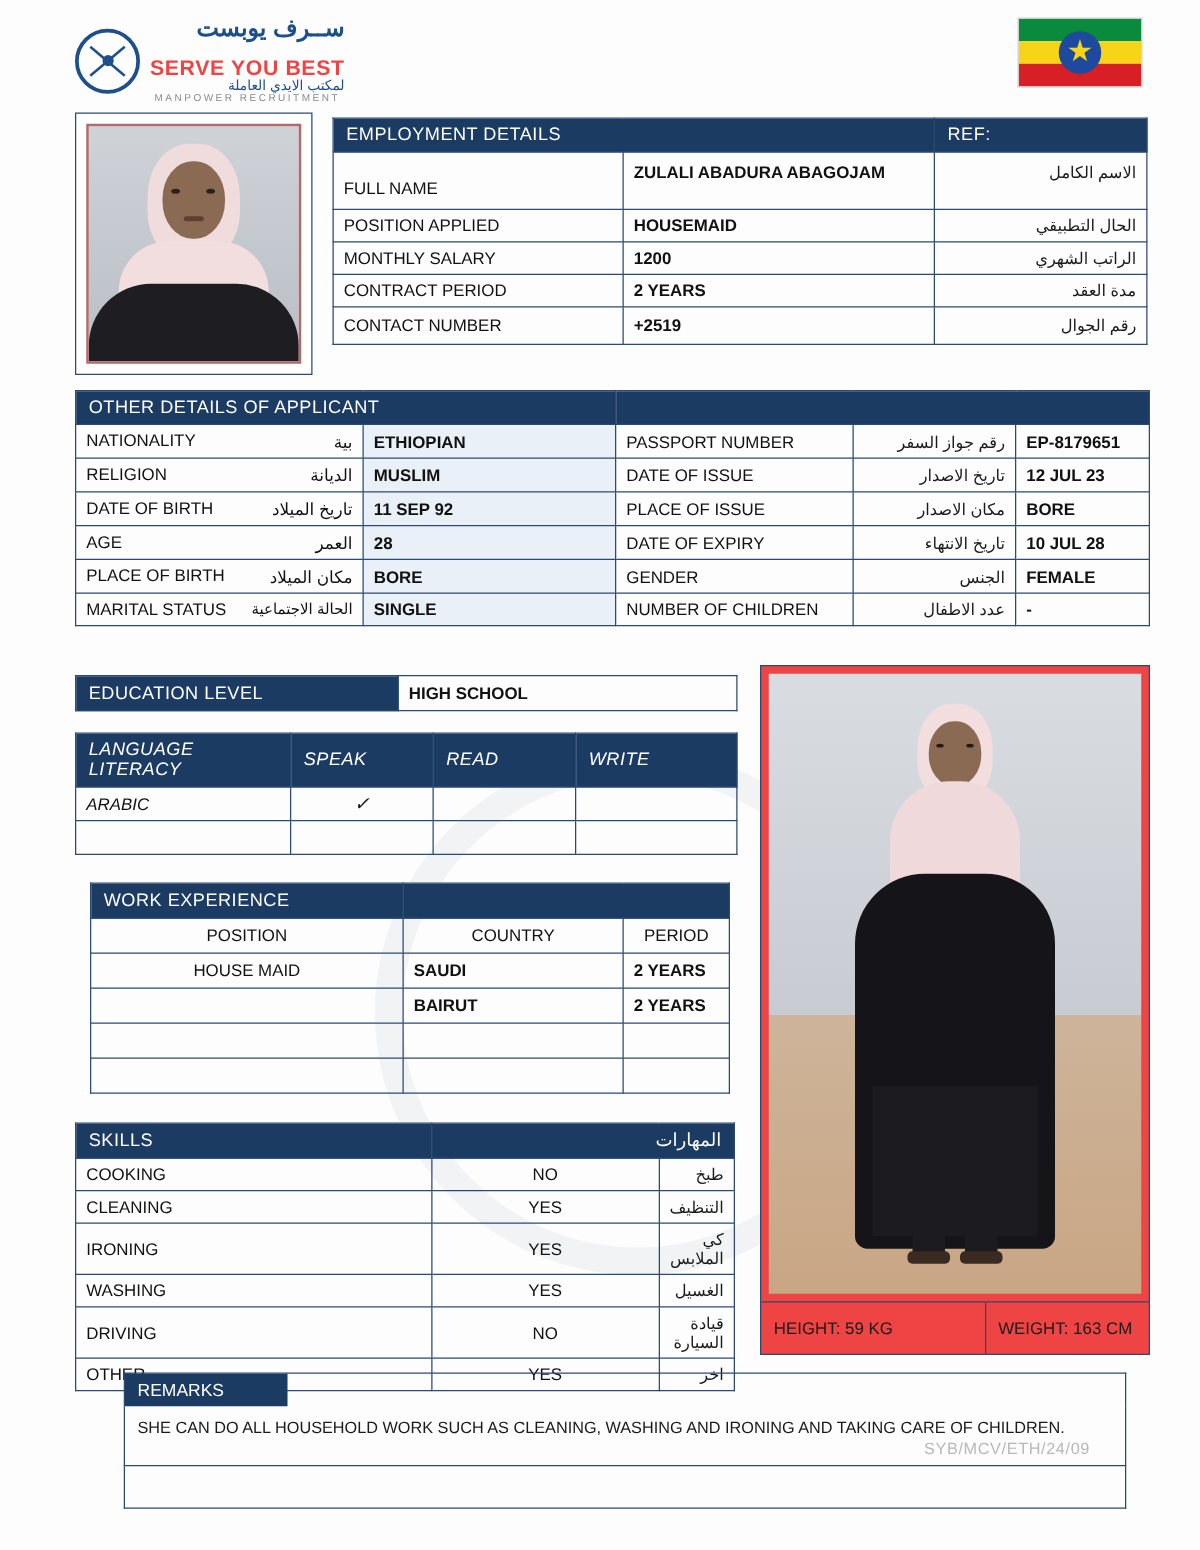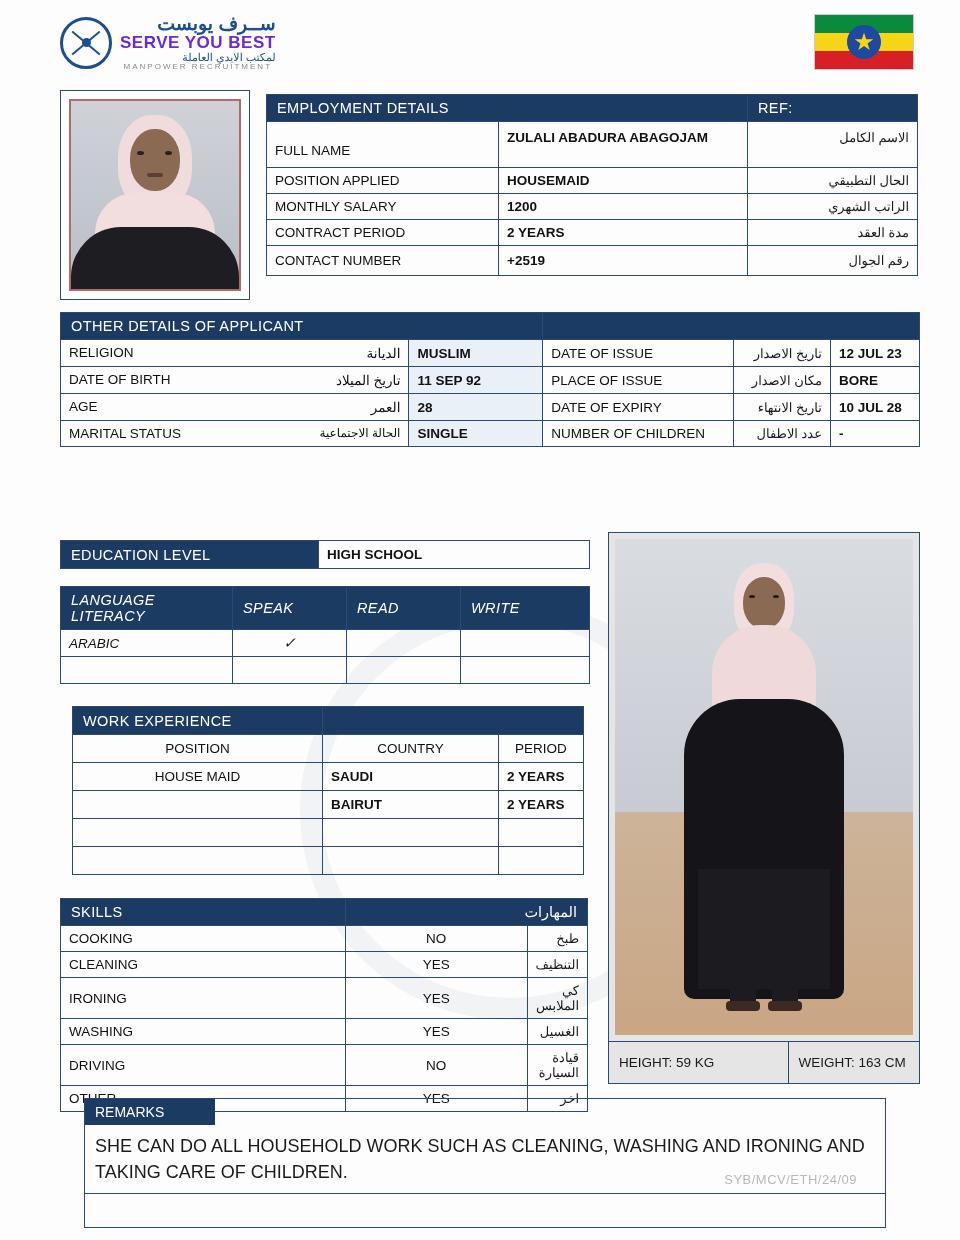--- a/index.html
+++ b/index.html
@@ -50,21 +50,21 @@
     position: absolute; left: 50%; top: 50%;
     width: 9px; height: 9px; margin: -4.5px 0 0 -4.5px;
     background: #1d4f8c; border-radius: 50%;
   }
   .logo-text { line-height: 1.05; }
   .logo-ar {
     font-size: 19px; color: #1d4f8c; font-weight: bold; text-align: right;
     letter-spacing: 1px;
   }
   .logo-en {
-    font-size: 17px; color: #6d28d9; font-weight: bold; letter-spacing: .5px;
+    font-size: 17px; color: #ef4444; font-weight: bold; letter-spacing: .5px; margin-top: 12px;
   }
   .logo-ar2 { font-size: 11px; color: #1d4f8c; text-align: right; }
   .logo-sub {
     font-size: 8px; color: #8a8a8a; letter-spacing: 2px; text-align: center;
   }
   .flag {
     position: absolute;
     right: 46px; top: 6px;
     width: 100px; height: 56px;
     border: 1px solid #ccc;
@@ -182,21 +182,21 @@
     position: absolute;
     left: 60px; top: 898px; width: 528px;
   }
   .skills table { width: 100%; }
   .skills td { height: 24px; }
   
   .photo2 {
     position: absolute;
     left: 608px; top: 532px; width: 312px; height: 552px;
     border: 1px solid #2b4a73;
-    background: #e5e5e5;
+    background: #ef4444;
   }
   .photo2-img {
     position: absolute; left: 6px; top: 6px; right: 6px; bottom: 48px;
     background: linear-gradient(#d9dde2 0%, #c8ccd2 55%, #cdb49a 55%, #c9a684 100%);
     overflow: hidden;
   }
   .f-head {
     position: absolute; left: 50%; top: 24px; transform: translateX(-50%);
     width: 60px; height: 78px; border-radius: 45% 45% 40% 40%;
     background: #f2dede;
@@ -240,39 +240,39 @@
     border-top: 1px solid #2b4a73;
   }
   .photo2-meta div {
     flex: 1; display: flex; align-items: center; padding-left: 10px;
     font-size: 13.5px;
   }
   .photo2-meta div + div { border-left: 1px solid #2b4a73; margin-left: 48px; }
   
   .remarks {
     position: absolute;
-    left: 84px; top: 1098px; width: 802px;
+    left: 99px; top: 1098px; width: 802px;
   }
   .remarks-bar {
     width: 130px;
     background: #1b3b63; color: #fff;
     font-size: 14px; padding: 5px 10px;
   }
   .remarks-top {
     display: flex;
     border-top: 1px solid #2b4a73;
     border-left: 1px solid #2b4a73;
     border-right: 1px solid #2b4a73;
   }
   .remarks-body {
     border: 1px solid #2b4a73;
     border-top: none;
     min-height: 48px;
     padding: 8px 10px;
-    font-size: 18px;
+    font-size: 13px;
     line-height: 1.45;
   }
   .remarks-foot {
     border: 1px solid #2b4a73;
     border-top: none;
     height: 34px;
     position: relative;
   }
   .docref {
     position: absolute;
@@ -367,39 +367,53 @@
   </div>
 
   <div class="other">
     <table>
       <tbody>
           <tr>
         <td class="bluebar bx" colspan="2" style="width:432px">OTHER DETAILS OF APPLICANT</td>
         <td class="bluebar bx" colspan="3"></td>
       </tr>
       <tr>
+        <td class="lbl bx" style="width:180px"><span>NATIONALITY</span><span style="float:right;direction:rtl">بية</span></td>
+        <td class="val bx zebra" style="width:158px">ETHIOPIAN</td>
+        <td class="lbl bx" style="width:190px">PASSPORT NUMBER</td>
+        <td class="ar bx" style="width:130px">رقم جواز السفر</td>
+        <td class="val bx">EP-8179651</td>
+      </tr>
+      <tr>
         <td class="lbl bx"><span>RELIGION</span><span style="float:right;direction:rtl">الديانة</span></td>
         <td class="val bx zebra">MUSLIM</td>
         <td class="lbl bx">DATE OF ISSUE</td>
         <td class="ar bx">تاريخ الاصدار</td>
         <td class="val bx">12 JUL 23</td>
       </tr>
       <tr>
         <td class="lbl bx"><span>DATE OF BIRTH</span><span style="float:right;direction:rtl">تاريخ الميلاد</span></td>
         <td class="val bx zebra">11 SEP 92</td>
         <td class="lbl bx">PLACE OF ISSUE</td>
         <td class="ar bx">مكان الاصدار</td>
         <td class="val bx">BORE</td>
       </tr>
       <tr>
         <td class="lbl bx"><span>AGE</span><span style="float:right;direction:rtl">العمر</span></td>
         <td class="val bx zebra">28</td>
         <td class="lbl bx">DATE OF EXPIRY</td>
         <td class="ar bx">تاريخ الانتهاء</td>
         <td class="val bx">10 JUL 28</td>
+      </tr>
+      <tr>
+        <td class="lbl bx"><span>PLACE OF BIRTH</span><span style="float:right;direction:rtl">مكان الميلاد</span></td>
+        <td class="val bx zebra">BORE</td>
+        <td class="lbl bx">GENDER</td>
+        <td class="ar bx">الجنس</td>
+        <td class="val bx">FEMALE</td>
       </tr>
       <tr>
         <td class="lbl bx"><span>MARITAL STATUS</span><span style="float:right;direction:rtl;font-size:12px">الحالة الاجتماعية</span></td>
         <td class="val bx zebra">SINGLE</td>
         <td class="lbl bx">NUMBER OF CHILDREN</td>
         <td class="ar bx">عدد الاطفال</td>
         <td class="val bx">-</td>
       </tr>
     </tbody>
       </table>

